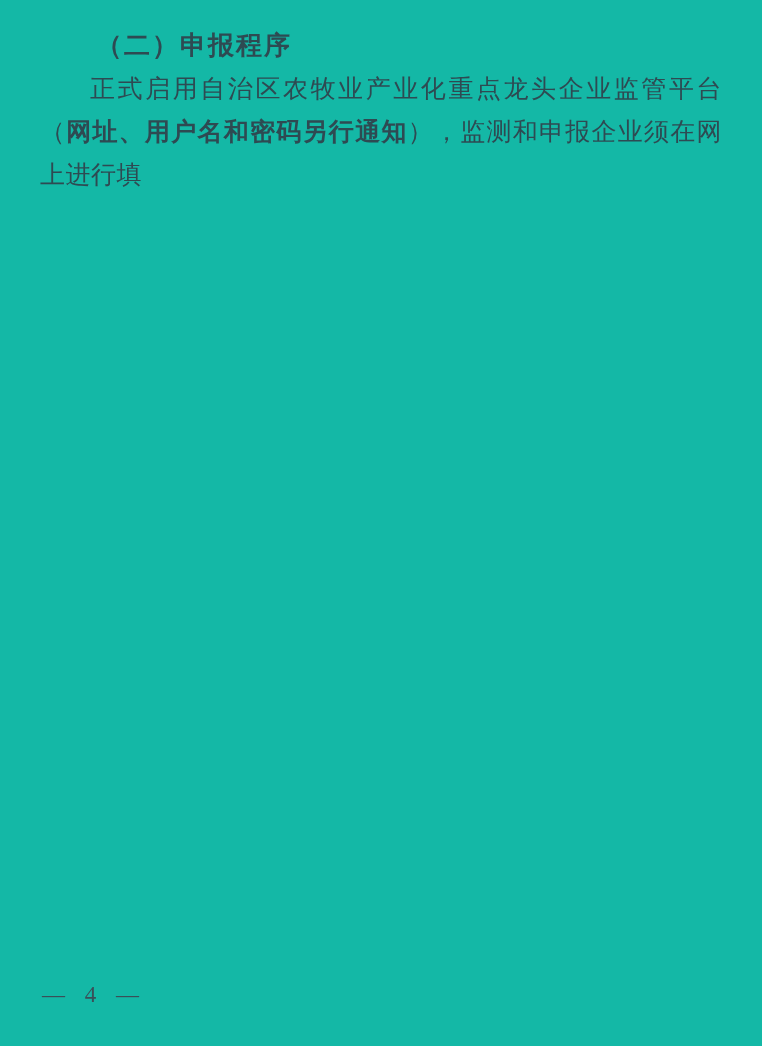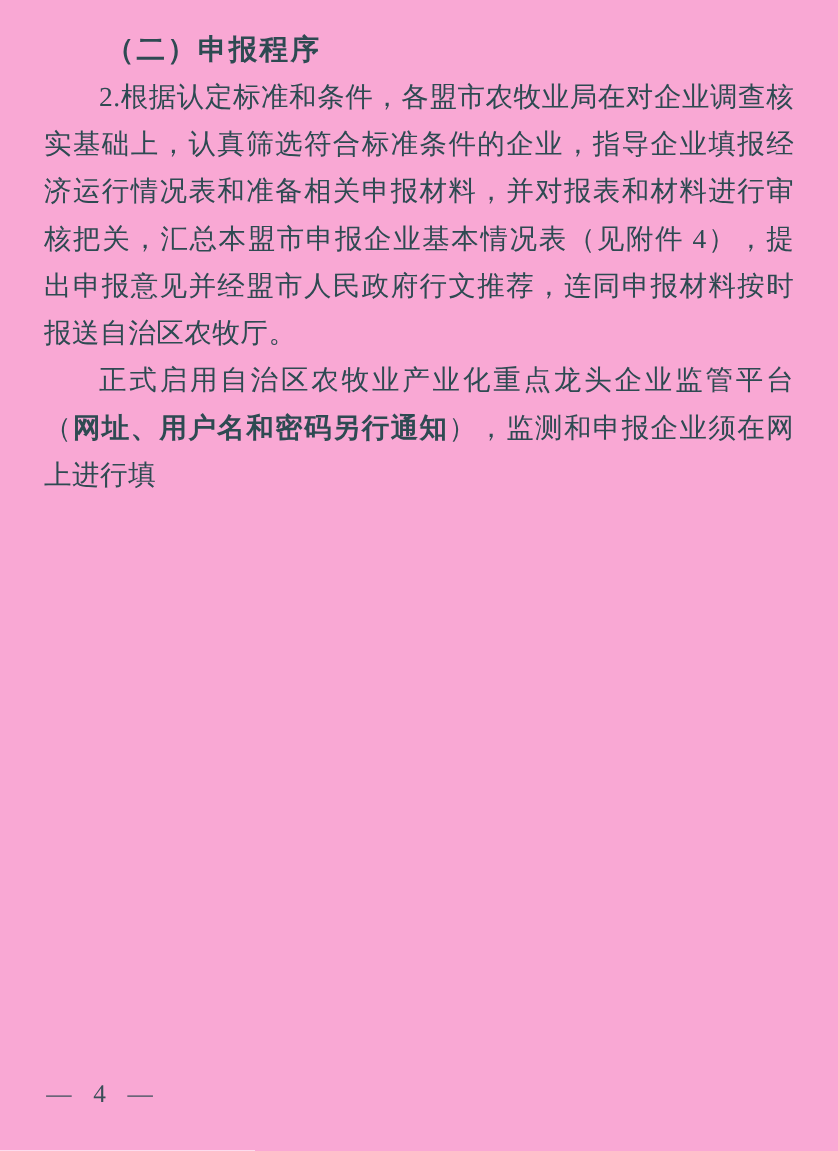--- a/index.html
+++ b/index.html
@@ -4,21 +4,21 @@
 <style>
   html, body {
     margin: 0;
     padding: 0;
     background: #ffffff;
   }
   .page {
     position: relative;
     width: 762px;
     height: 1046px;
-    background: #f9a8d4;
+    background: #14b8a6;
     box-sizing: border-box;
     padding: 24px 40px 0 40px;
     color: #2e4a52;
     font-family: "Liberation Serif", "DejaVu Serif", serif;
     overflow: hidden;
   }
   .doc {
     font-size: 25px;
     line-height: 43px;
     text-align: justify;
@@ -50,21 +50,20 @@
 </style>
 </head>
 <body>
 
 <div class="page">
   <div class="doc">
 
     <h2 class="sec-heading">（二）申报程序</h2>
 
 
-    <p>2.根据认定标准和条件，各盟市农牧业局在对企业调查核实基础上，认真筛选符合标准条件的企业，指导企业填报经济运行情况表和准备相关申报材料，并对报表和材料进行审核把关，汇总本盟市申报企业基本情况表（见附件 4），提出申报意见并经盟市人民政府行文推荐，连同申报材料按时报送自治区农牧厅。</p>
 
 
 
 
     <p><span>正式启用自治区农牧业产业化重点龙头企业监管平台（</span><span class="bold-inline">网址、用户名和密码另行通知</span><span>），监测和申报企业须在网上进行填</span></p>
 
   </div>
 
   <div class="pagenum">— 4 —</div>
 </div>

